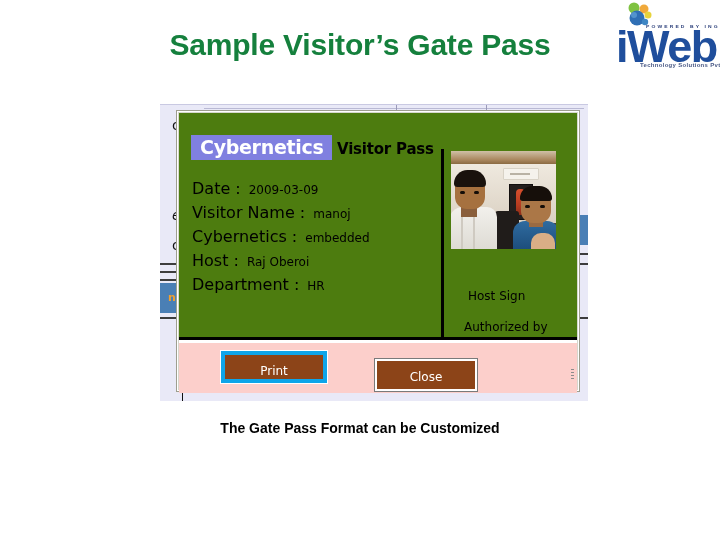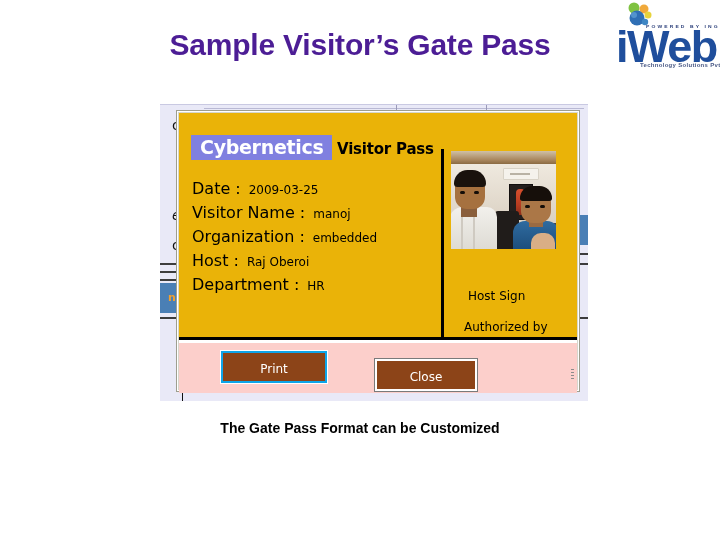--- a/index.html
+++ b/index.html
@@ -17,21 +17,21 @@
 
   
   #slide-title {
     position: absolute;
     left: 0;
     top: 28px;
     width: 720px;
     text-align: center;
     font-size: 30px;
     font-weight: bold;
-    color: #4c1d95;
+    color: #15803d;
     letter-spacing: -0.2px;
     white-space: nowrap;
   }
 
   
   #brand-logo {
     position: absolute;
     right: 2px;
     top: 2px;
     width: 118px;
@@ -185,21 +185,21 @@
     box-sizing: border-box;
   }
 
   
   #pass-body {
     position: absolute;
     left: 0;
     top: 0;
     width: 100%;
     height: 227px;
-    background: #eab308;
+    background: #4d7c0f;
     border-bottom: 3px solid #000000;
     box-sizing: border-box;
   }
 
   #company-badge {
     position: absolute;
     left: 12px;
     top: 22px;
     background: #8080e0;
     color: #ffffff;
@@ -381,21 +381,21 @@
     font-size: 12px;
     font-family: "DejaVu Sans", sans-serif;
     text-align: center;
     line-height: 32px;
     box-sizing: border-box;
     cursor: pointer;
   }
   #btn-print {
     left: 42px;
     width: 106px;
-    border: 2px solid #0ea5e9;
+    border: 4px solid #0ea5e9;
     outline: 1px solid #ffffff;
   }
   #btn-close {
     left: 196px;
     width: 102px;
     border: 2px solid #ffffff;
     box-shadow: 0 0 0 1px #7a7a7a;
     margin-top: 8px;
   }
   #action-bar .scroll-dots {
@@ -470,27 +470,27 @@
   <div class="win-inner">
 
     <div id="pass-body">
 
       <div id="company-badge">Cybernetics</div>
 
       <div id="pass-kind">Visitor Pass</div>
 
       <div id="field-list">
         <div class="field-row">
-          <span class="field-label">Date :</span><span class="field-value">2009-03-25</span>
+          <span class="field-label">Date :</span><span class="field-value">2009-03-09</span>
         </div>
         <div class="field-row">
           <span class="field-label">Visitor Name :</span><span class="field-value">manoj</span>
         </div>
         <div class="field-row">
-          <span class="field-label">Organization :</span><span class="field-value">embedded</span>
+          <span class="field-label">Cybernetics :</span><span class="field-value">embedded</span>
         </div>
         <div class="field-row">
           <span class="field-label">Host :</span><span class="field-value">Raj Oberoi</span>
         </div>
         <div class="field-row">
           <span class="field-label">Department :</span><span class="field-value">HR</span>
         </div>
       </div>
 
       <div id="pass-divider"></div>

